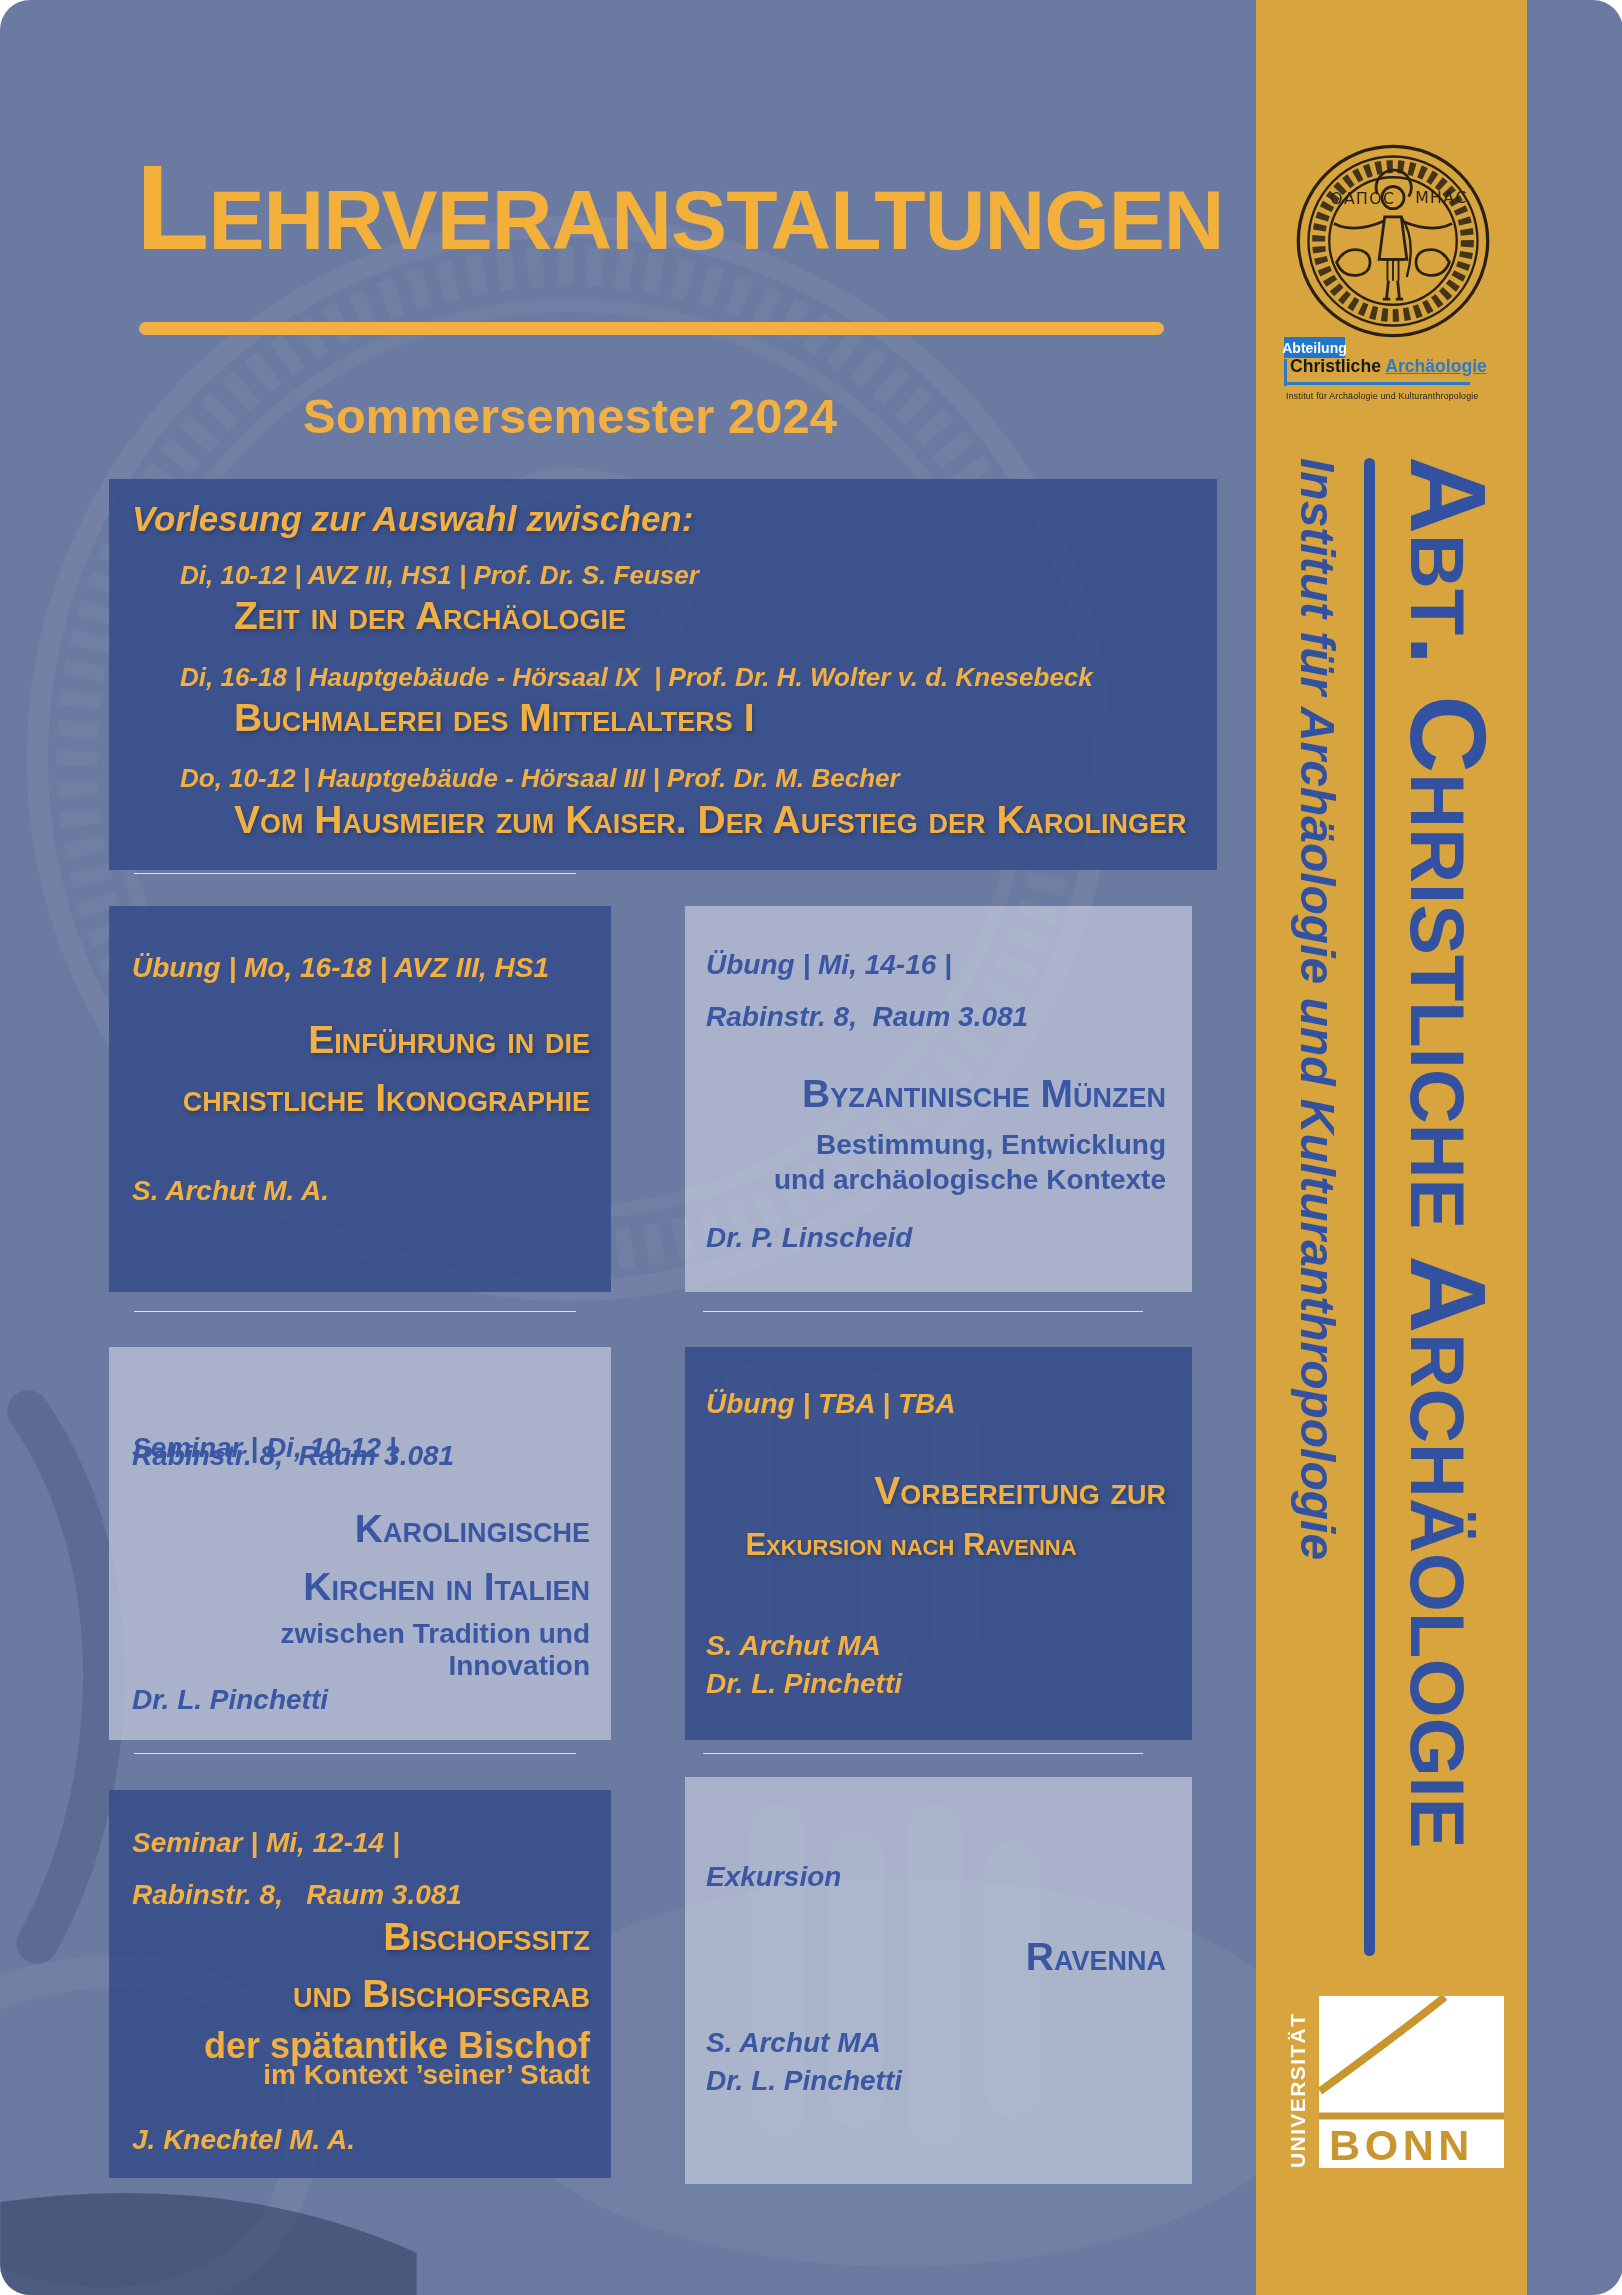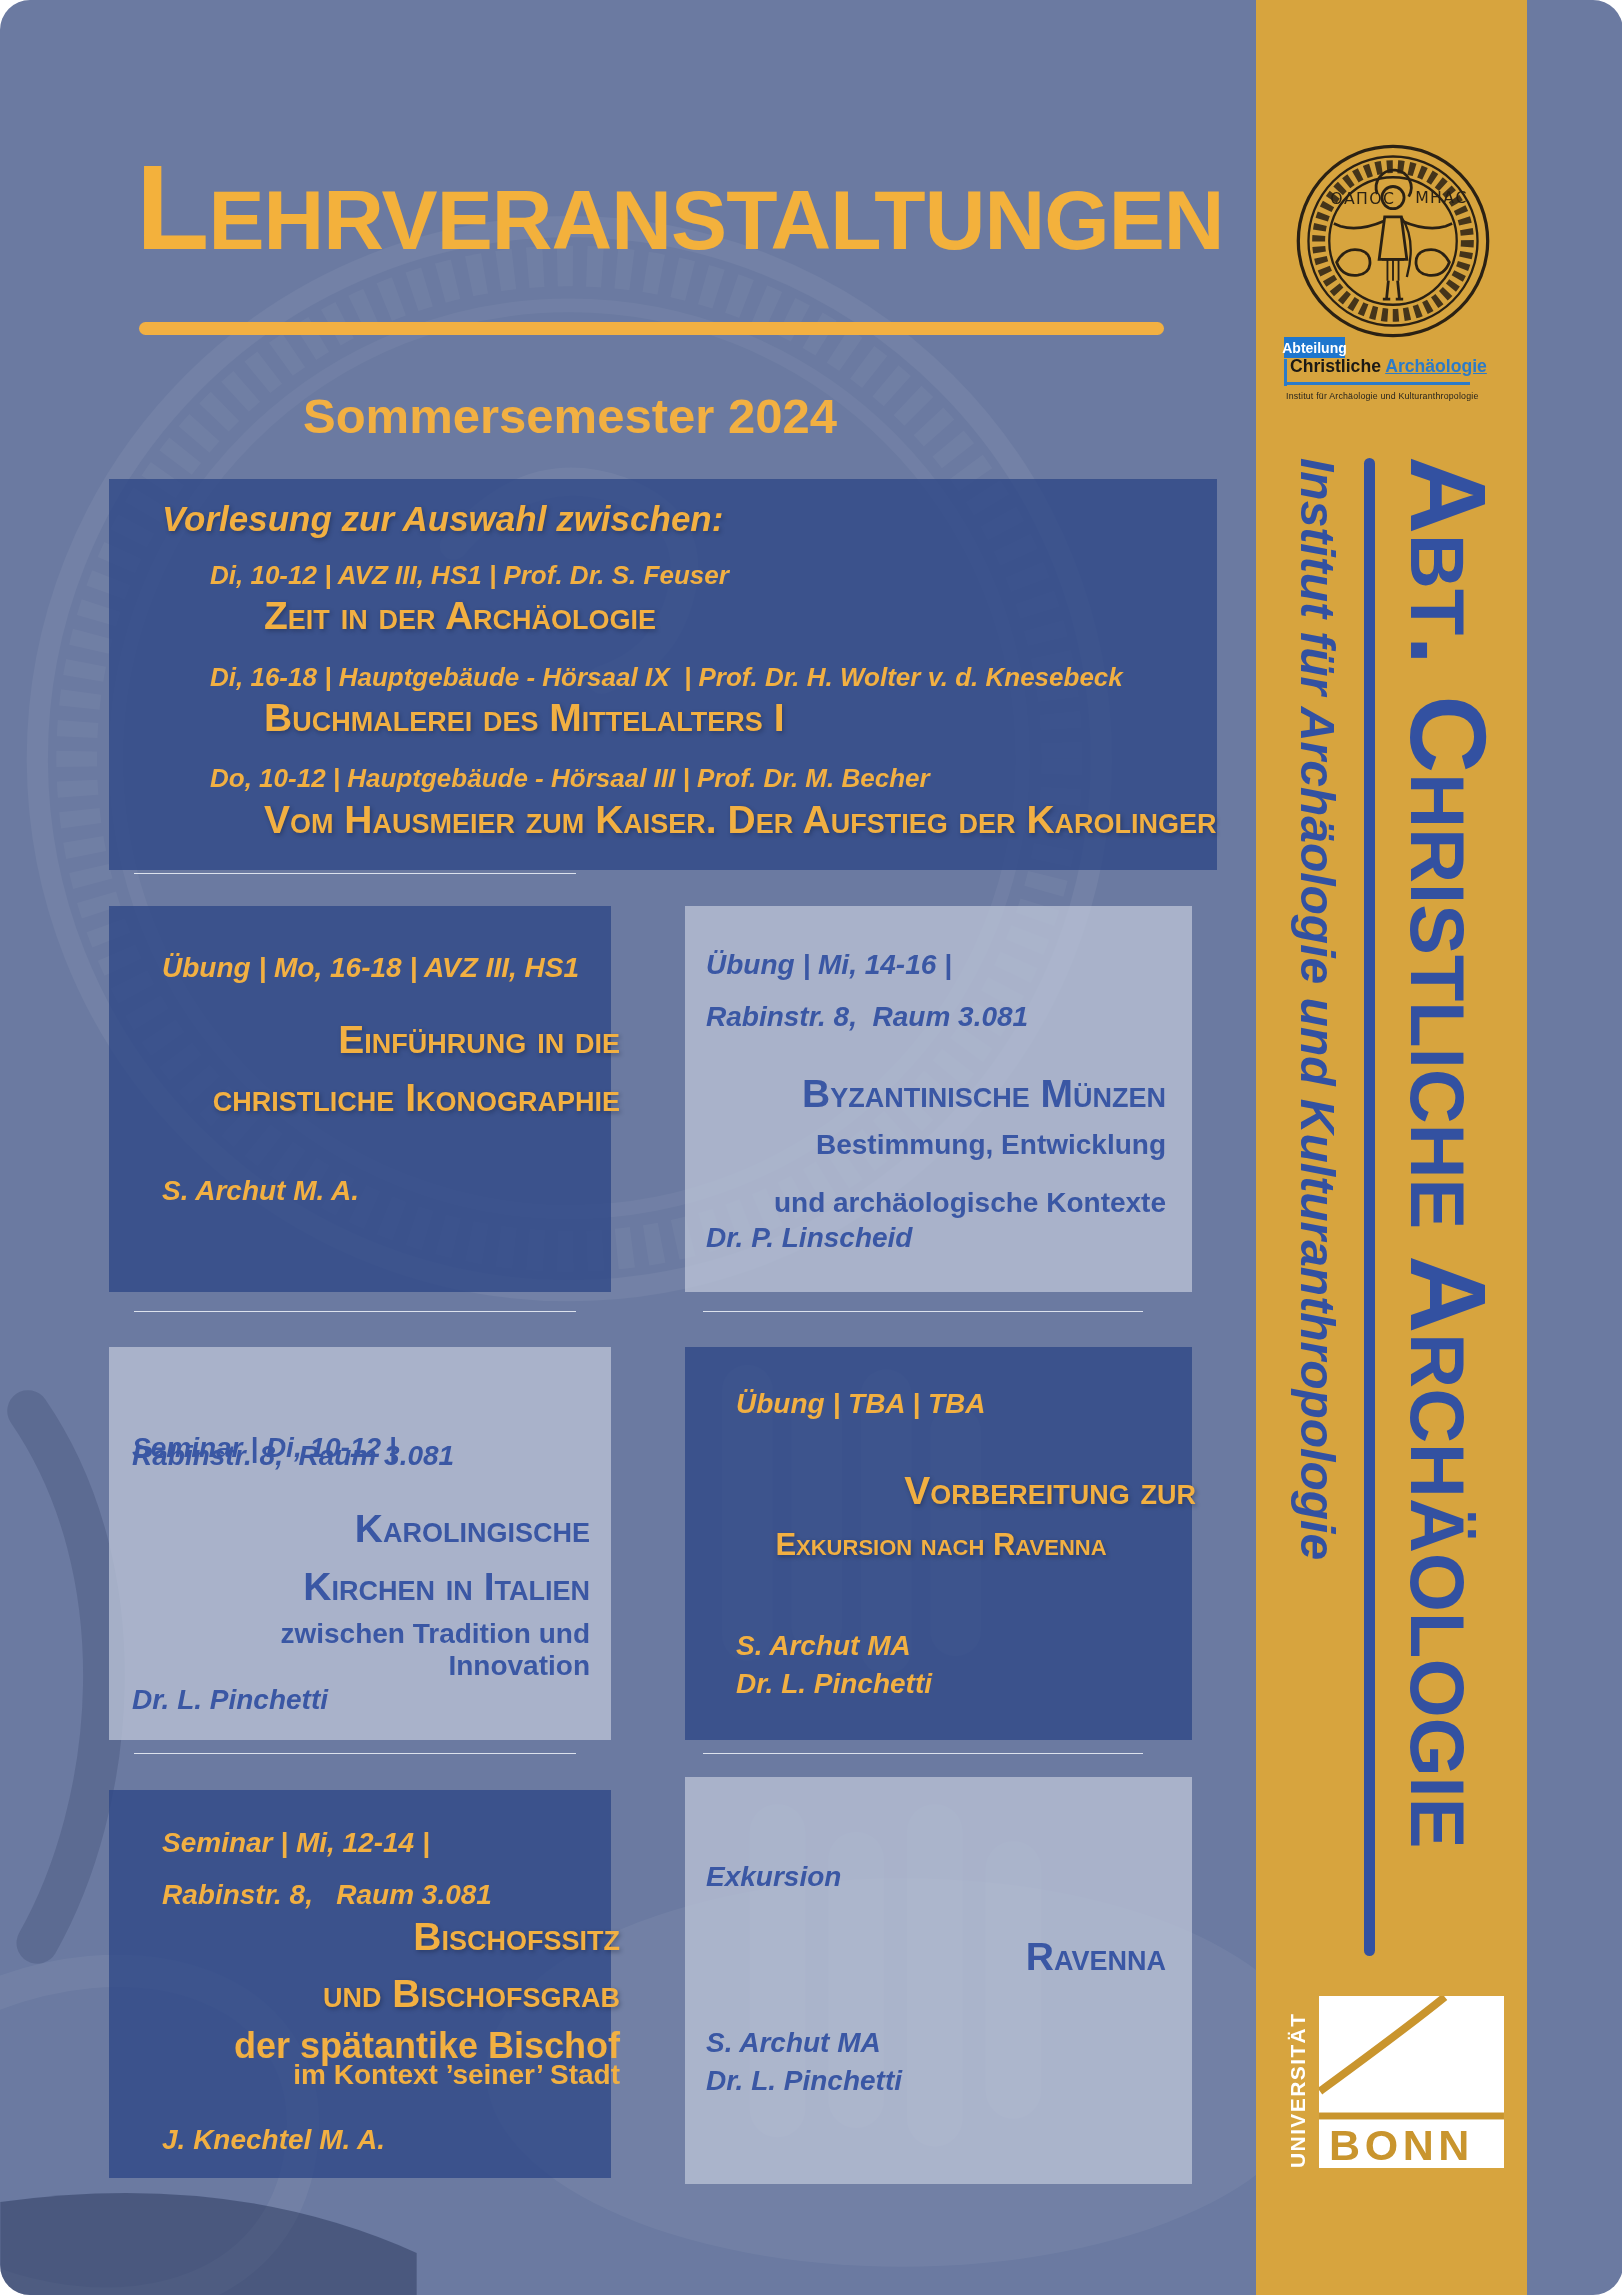--- a/index.html
+++ b/index.html
@@ -1,19 +1,19 @@
 <!DOCTYPE html>
 <html style="font-size:7.4px"><head>
 <meta charset="utf-8">
 <style>
   html,body{margin:0;padding:0;}
   #poster{position:relative;width:1623px;height:2295px;background:#6B7AA1;overflow:hidden;
           font-family:"Liberation Sans", sans-serif;border-radius:30px;}
   .abs{position:absolute;}
-  .yellow{color:#F2B042;margin-left:30px;}
+  .yellow{color:#F2B042;}
   .blue-text{color:#3A57A4;}
   .caps{font-variant:small-caps;font-weight:700;line-height:1;}
   .ital{font-style:italic;font-weight:700;line-height:1.15;}
   .semi{font-weight:700;line-height:1.15;}
   .meta{white-space:pre-wrap;}
   .shadow{text-shadow:1.4px 1.9px 4.2px rgba(15,22,45,0.35);}
   .dark-card{background:rgba(47,73,135,0.80);}
   .light-card{background:rgba(190,198,216,0.75);}
   .divider{height:1.4px;background:rgba(240,244,250,0.85);}
   .right-al{text-align:right;}
@@ -87,21 +87,21 @@
   <div class="abs ital yellow meta" style="left:132px;top:952px;font-size:28px;">Übung | Mo, 16-18 | AVZ III, HS1</div>
   <div class="abs caps yellow right-al shadow" style="left:132px;top:1020px;width:458px;font-size:39px;">Einführung in die</div>
   <div class="abs caps yellow right-al shadow" style="left:132px;top:1078px;width:458px;font-size:39px;">christliche Ikonographie</div>
   <div class="abs ital yellow" style="left:132px;top:1175px;font-size:28px;">S. Archut M. A.</div>
 
   <div class="abs light-card" style="left:685px;top:906px;width:507px;height:386px;"></div>
   <div class="abs ital blue-text meta" style="left:706px;top:949px;font-size:28px;">Übung | Mi, 14-16 |</div>
   <div class="abs ital blue-text meta" style="left:706px;top:1001px;font-size:28px;">Rabinstr. 8,  Raum 3.081</div>
   <div class="abs caps blue-text right-al" style="left:708px;top:1074px;width:458px;font-size:39px;">Byzantinische Münzen</div>
   <div class="abs semi blue-text right-al" style="left:708px;top:1129px;width:458px;font-size:28px;">Bestimmung, Entwicklung</div>
-  <div class="abs semi blue-text right-al" style="left:708px;top:1164px;width:458px;font-size:28px;margin-top:23px;">und archäologische Kontexte</div>
+  <div class="abs semi blue-text right-al" style="left:708px;top:1164px;width:458px;font-size:28px;">und archäologische Kontexte</div>
   <div class="abs ital blue-text" style="left:706px;top:1222px;font-size:28px;">Dr. P. Linscheid</div>
 
   <div class="abs divider" style="left:134px;top:1311px;width:442px;"></div>
   <div class="abs divider" style="left:703px;top:1311px;width:440px;"></div>
 
   <div class="abs light-card" style="left:109px;top:1347px;width:502px;height:393px;"></div>
   <div class="abs ital blue-text meta" style="left:132px;top:1432px;font-size:28px;text-align:center;">Seminar | Di, 10-12 |</div>
   <div class="abs ital blue-text meta" style="left:132px;top:1440px;font-size:28px;">Rabinstr. 8,  Raum 3.081</div>
   <div class="abs caps blue-text right-al" style="left:132px;top:1509px;width:458px;font-size:39px;">Karolingische</div>
   <div class="abs caps blue-text right-al" style="left:132px;top:1567px;width:458px;font-size:39px;">Kirchen in Italien</div>

